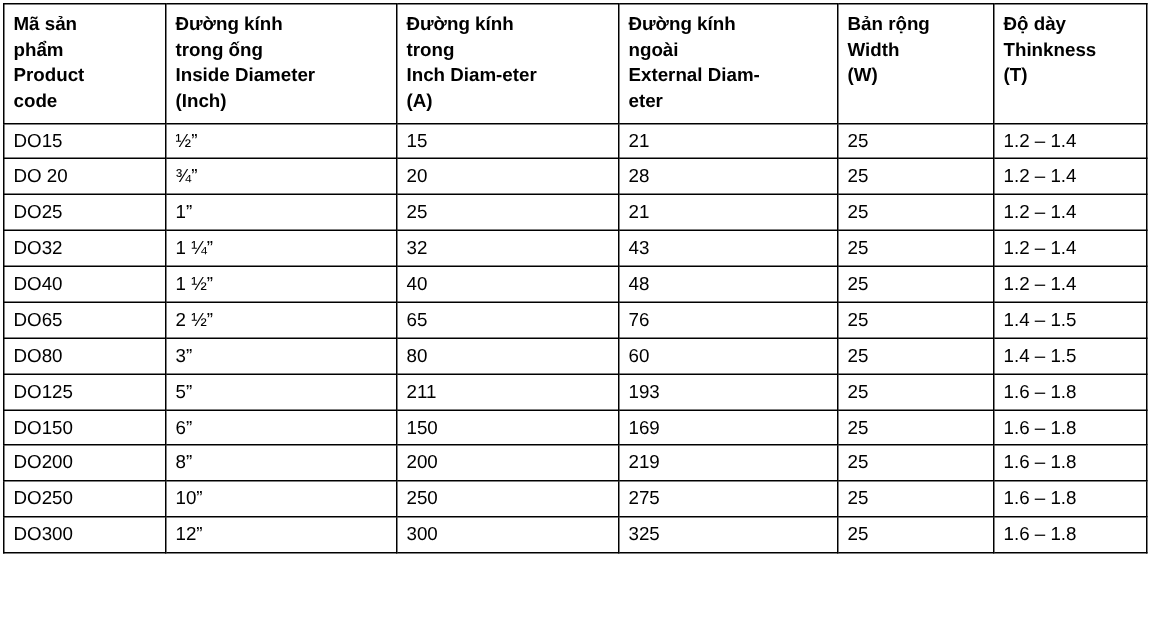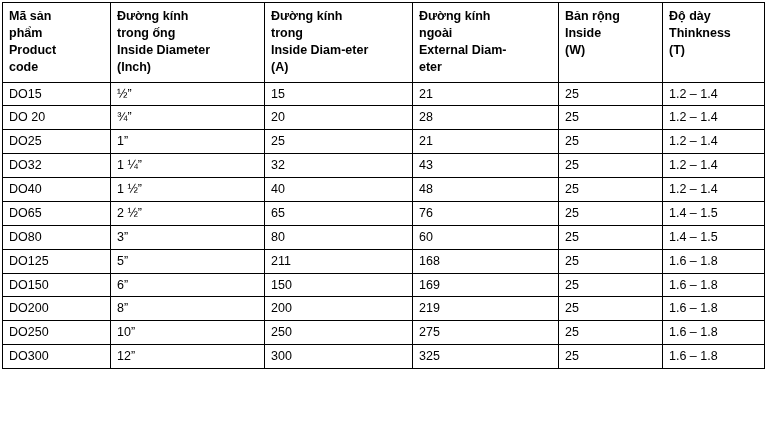--- a/index.html
+++ b/index.html
@@ -77,32 +77,32 @@
         </th>
         <th>
           <span class="hdr-line">Đường kính</span>
           <span class="hdr-line">trong ống</span>
           <span class="hdr-line">Inside Diameter</span>
           <span class="hdr-line">(Inch)</span>
         </th>
         <th>
           <span class="hdr-line">Đường kính</span>
           <span class="hdr-line">trong</span>
-          <span class="hdr-line">Inside Diam-eter</span>
+          <span class="hdr-line">Inch Diam-eter</span>
           <span class="hdr-line">(A)</span>
         </th>
         <th>
           <span class="hdr-line">Đường kính</span>
           <span class="hdr-line">ngoài</span>
           <span class="hdr-line">External Diam-</span>
           <span class="hdr-line">eter</span>
         </th>
         <th>
           <span class="hdr-line">Bản rộng</span>
-          <span class="hdr-line">Inside</span>
+          <span class="hdr-line">Width</span>
           <span class="hdr-line">(W)</span>
         </th>
         <th>
           <span class="hdr-line">Độ dày</span>
           <span class="hdr-line">Thinkness</span>
           <span class="hdr-line">(T)</span>
         </th>
       </tr>
     </thead>
     <tbody>
@@ -159,21 +159,21 @@
         <td>3”</td>
         <td>80</td>
         <td>60</td>
         <td>25</td>
         <td>1.4 – 1.5</td>
       </tr>
       <tr>
         <td>DO125</td>
         <td>5”</td>
         <td>211</td>
-        <td>168</td>
+        <td>193</td>
         <td>25</td>
         <td>1.6 – 1.8</td>
       </tr>
       <tr>
         <td>DO150</td>
         <td>6”</td>
         <td>150</td>
         <td>169</td>
         <td>25</td>
         <td>1.6 – 1.8</td>

